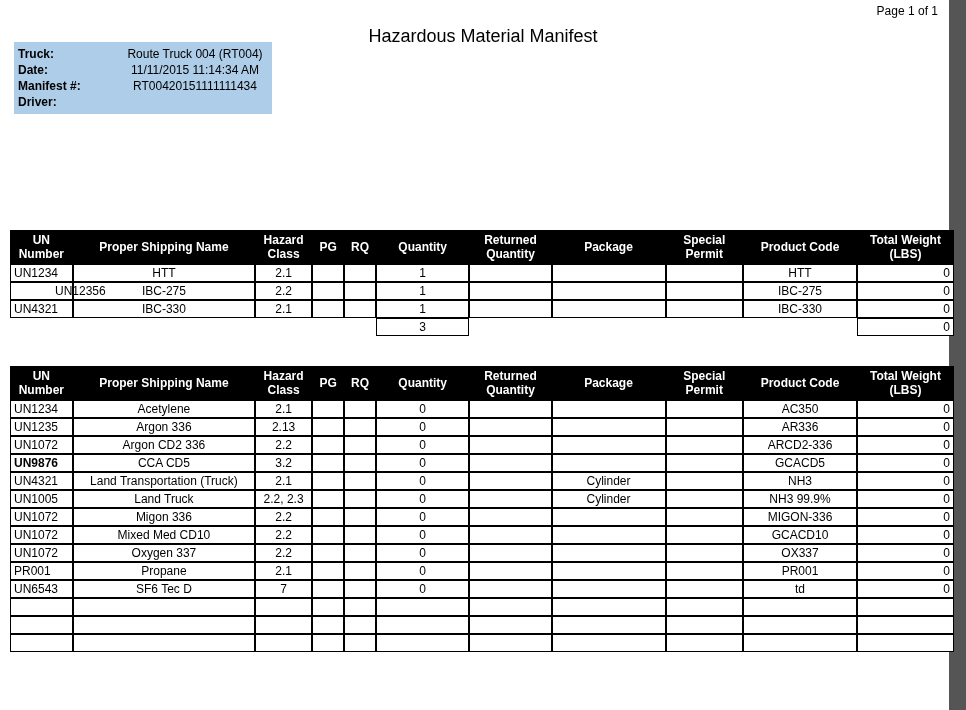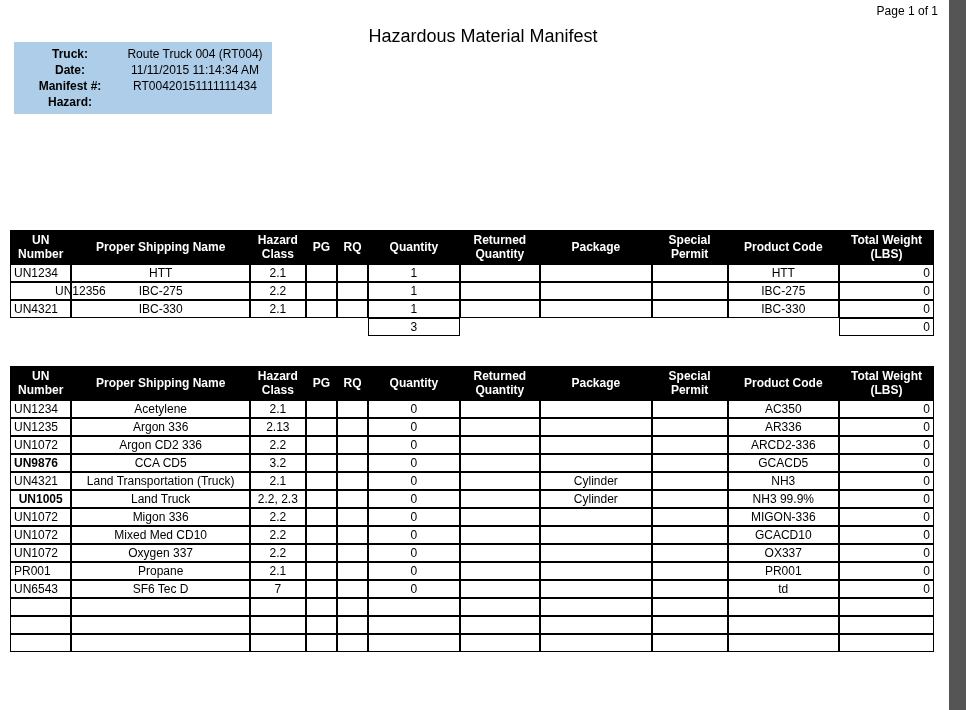--- a/index.html
+++ b/index.html
@@ -40,33 +40,33 @@
     background: #aecde8;
     padding: 4px 8px 4px 4px;
     width: 258px;
   }
   .info-row {
     display: flex;
     line-height: 16px;
   }
   .info-label {
     flex: 0 0 108px;
-    text-align: center;
+    text-align: left;
     font-weight: bold;
     padding-right: 4px;
   }
   .info-val {
     flex: 1;
     text-align: center;
   }
   .tables-area {
     position: absolute;
     top: 230px;
     left: 10px;
-    right: 32px;
+    right: 12px;
   }
   table {
     border-collapse: separate;
     border-spacing: 0;
     width: 100%;
     table-layout: fixed;
   }
   th {
     background: #000;
     color: #fff;
@@ -120,21 +120,21 @@
     <div class="info-val">11/11/2015 11:14:34 AM</div>
   </div>
   <div class="info-row">
     <div class="info-label">Manifest #:</div>
     <div class="info-val">RT00420151111111434</div>
   </div>
   <div class="info-row">
     <div class="info-val"></div>
   </div>
   <div class="info-row">
-    <div class="info-label">Hazard:</div>
+    <div class="info-label">Driver:</div>
     <div class="info-val"></div>
   </div>
 </div>
 
 <div class="tables-area">
 
   <table>
     <colgroup>
       <col class="c-un">
         <col class="c-name">
@@ -310,21 +310,21 @@
           <td></td>
           <td></td>
           <td>0</td>
           <td></td>
           <td>Cylinder</td>
           <td></td>
           <td>NH3</td>
           <td class="right">0</td>
         </tr>
         <tr>
-          <td style="text-align: center; font-weight: bold;">UN1005</td>
+          <td style="text-align: left;">UN1005</td>
           <td>Land Truck</td>
           <td>2.2, 2.3</td>
           <td></td>
           <td></td>
           <td>0</td>
           <td></td>
           <td>Cylinder</td>
           <td></td>
           <td>NH3 99.9%</td>
           <td class="right">0</td>

